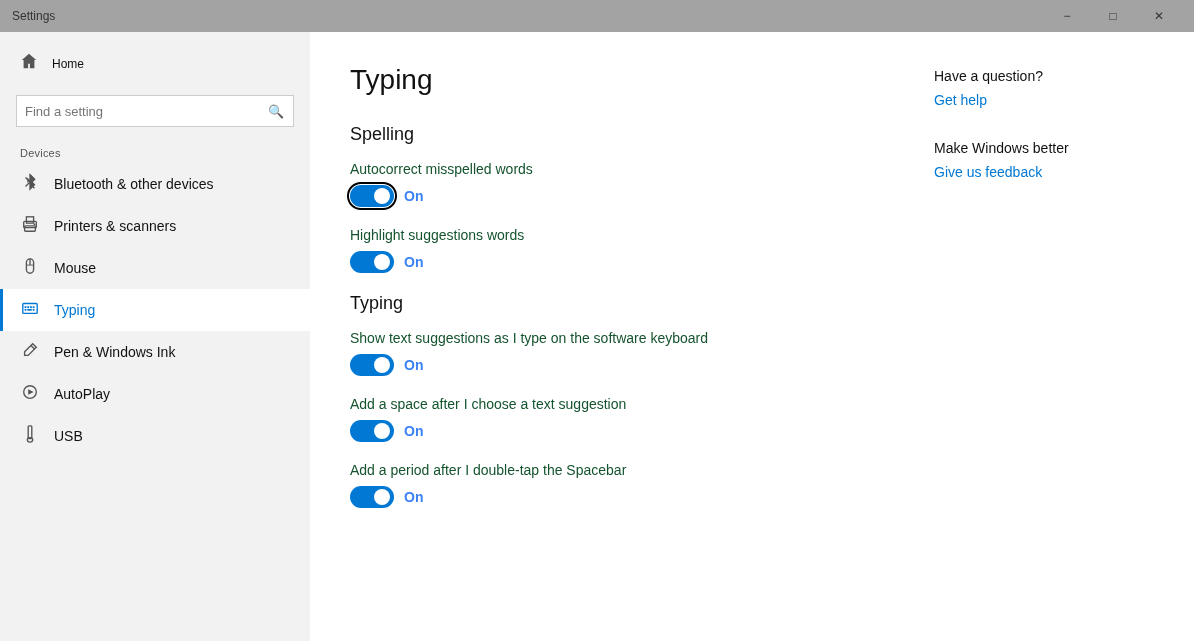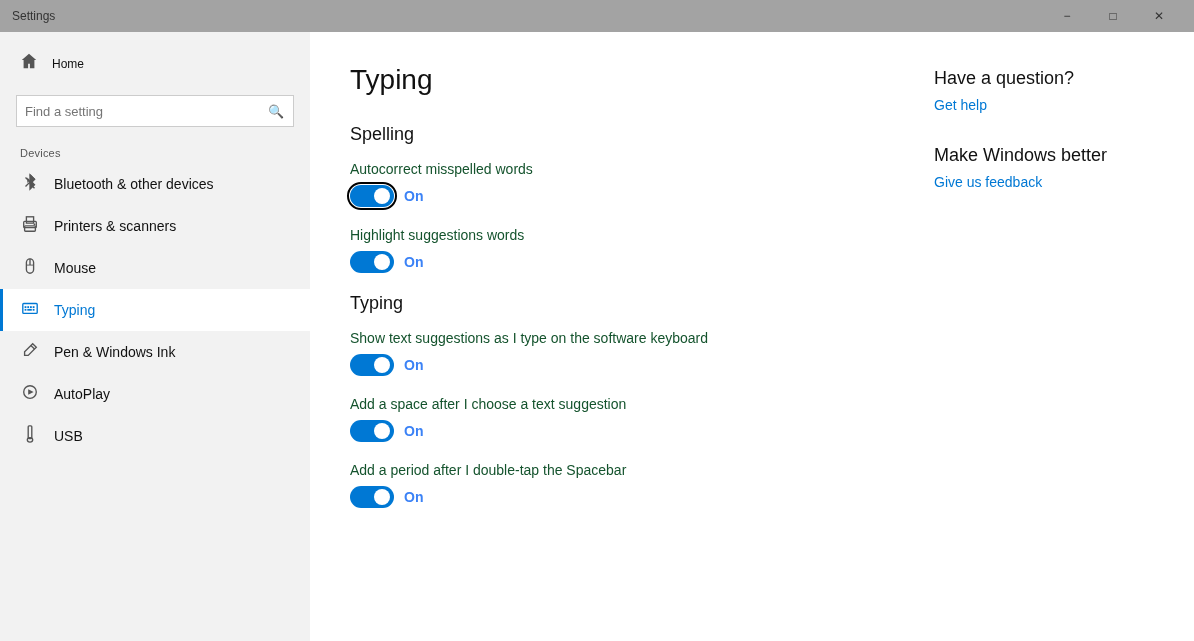--- a/index.html
+++ b/index.html
@@ -220,21 +220,21 @@
       font-size: 14px;
       color: #3b82f6;
       font-weight: bold;
     }
 
     
     .help-section {
       margin-bottom: 32px;
     }
     .help-title {
-      font-size: 18px;
+      font-size: 14px;
       color: #111;
       margin-bottom: 8px;
     }
     .help-link {
       font-size: 14px;
       color: #0078d4;
       cursor: pointer;
       text-decoration: none;
       display: block;
       margin-bottom: 4px;

